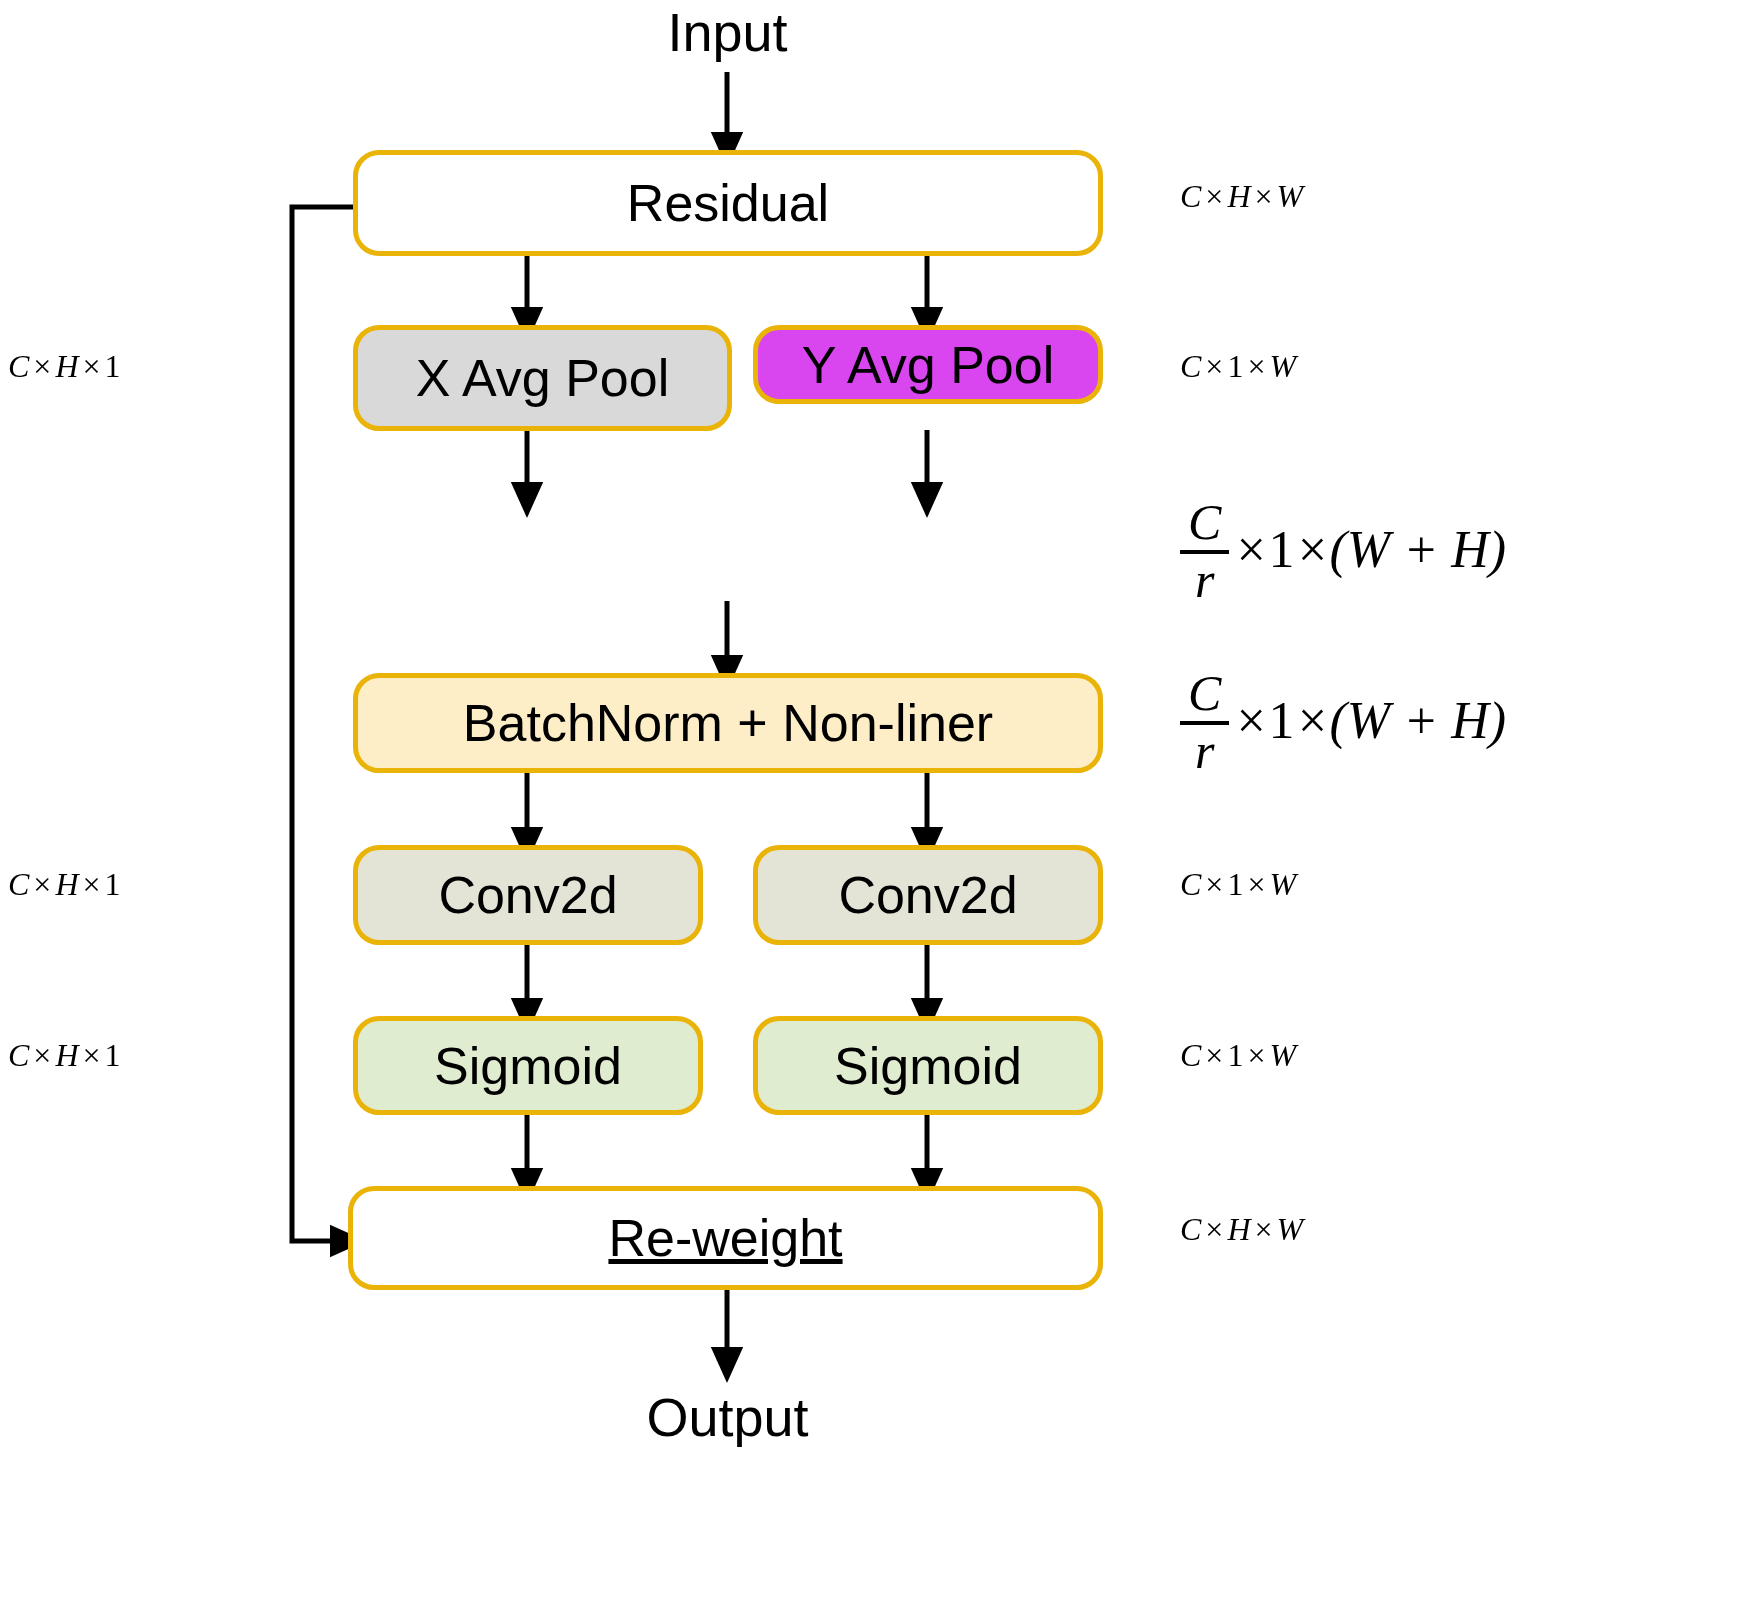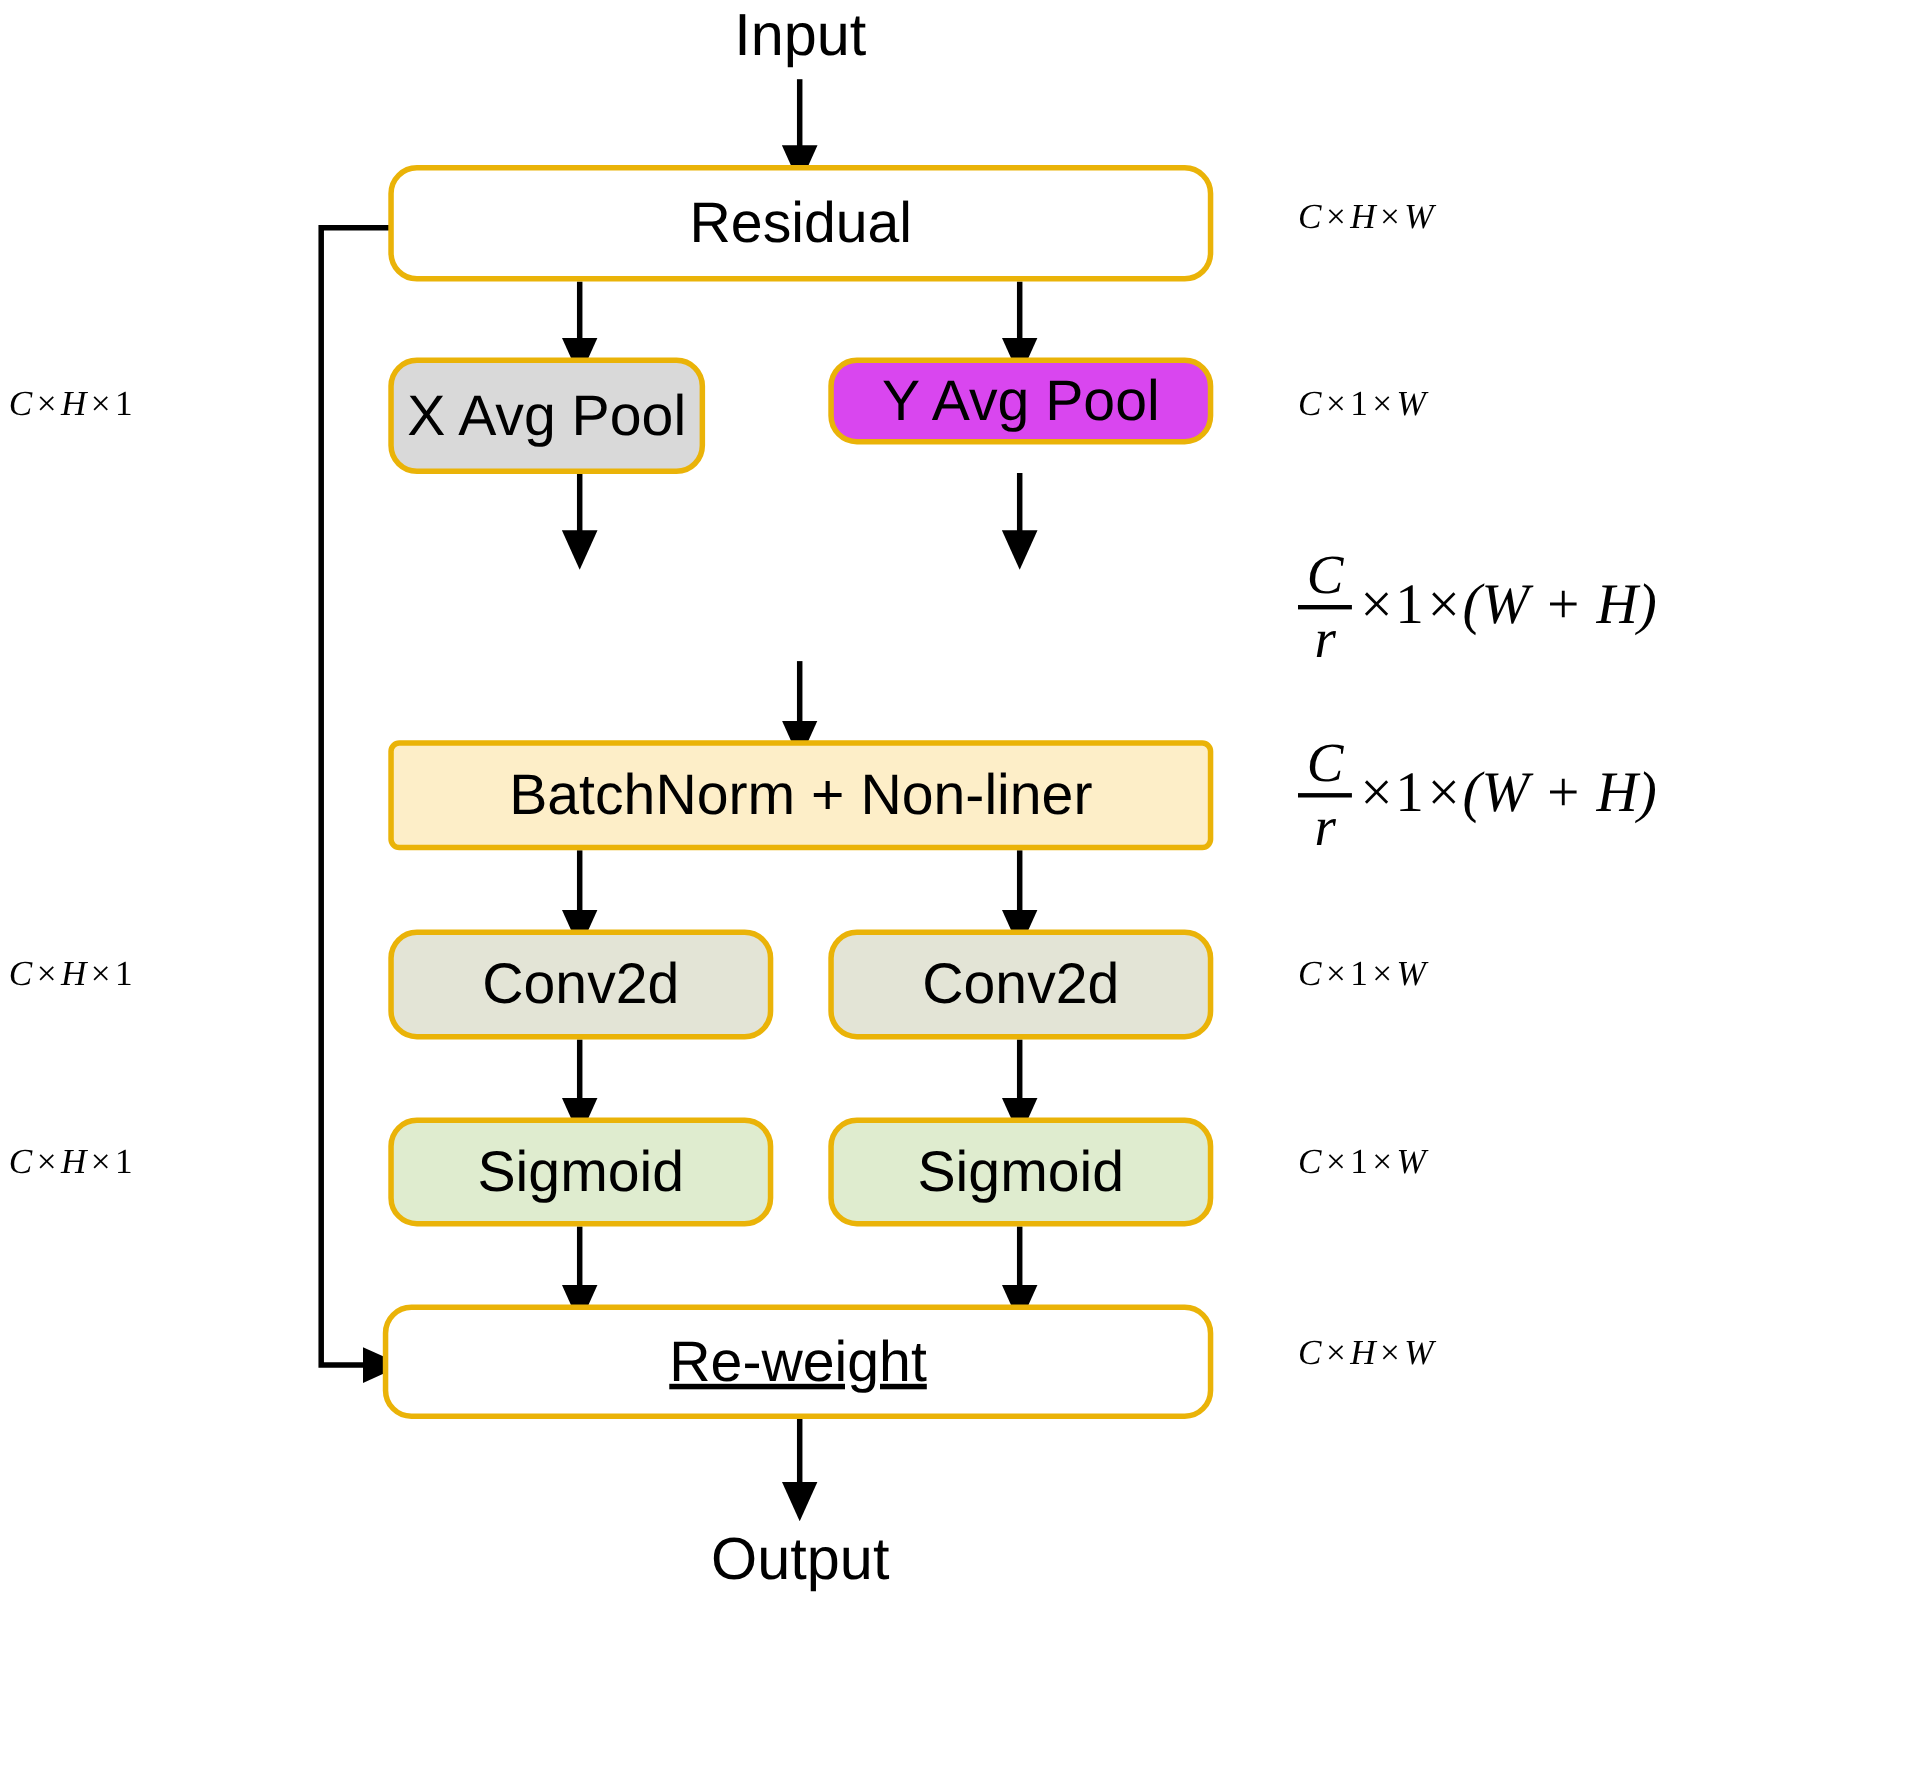--- a/index.html
+++ b/index.html
@@ -155,30 +155,30 @@
     </g>
   </svg>
 
   <div class="endpoint" style="left:555px; top:1390px; width:345px;">Output</div>
   <div class="endpoint" style="left:555px; top:5px; width:345px;">Input</div>
 
   <div class="block" style="left:353px; top:150px; width:750px; height:106px; background:#ffffff;">
     <span class="lbl">Residual</span>
   </div>
 
-  <div class="block" style="left:353px; top:325px; width:288px; height:106px; background:#d9d9d9;">
+  <div class="block" style="left:353px; top:325px; width:379px; height:106px; background:#d9d9d9;">
     <span class="lbl">X Avg Pool</span>
   </div>
 
   <div class="block" style="left:753px; top:325px; width:350px; height:79px; background:#d946ef;">
     <span class="lbl">Y Avg Pool</span>
   </div>
 
 
-  <div class="block" style="left:353px; top:673px; width:750px; height:100px; background:#fdeec8;border-radius:10px;">
+  <div class="block" style="left:353px; top:673px; width:750px; height:100px; background:#fdeec8;">
     <span class="lbl">BatchNorm + Non-liner</span>
   </div>
 
   <div class="block" style="left:353px; top:845px; width:350px; height:100px; background:#e3e4d6;">
     <span class="lbl">Conv2d</span>
   </div>
 
   <div class="block" style="left:753px; top:845px; width:350px; height:100px; background:#e3e4d6;">
     <span class="lbl">Conv2d</span>
   </div>

